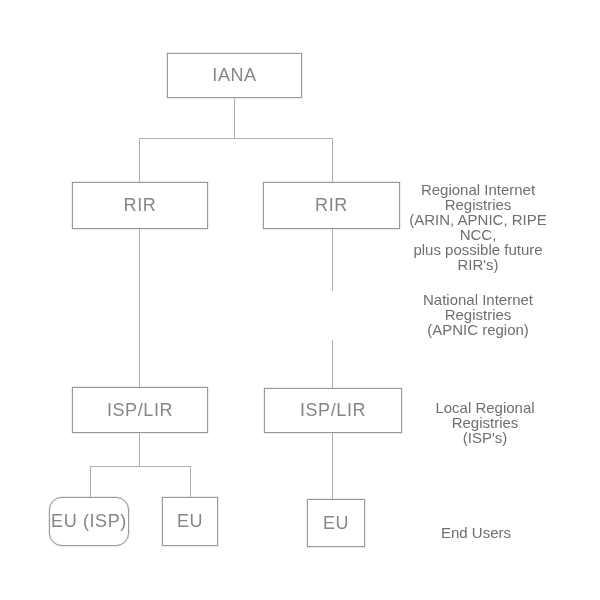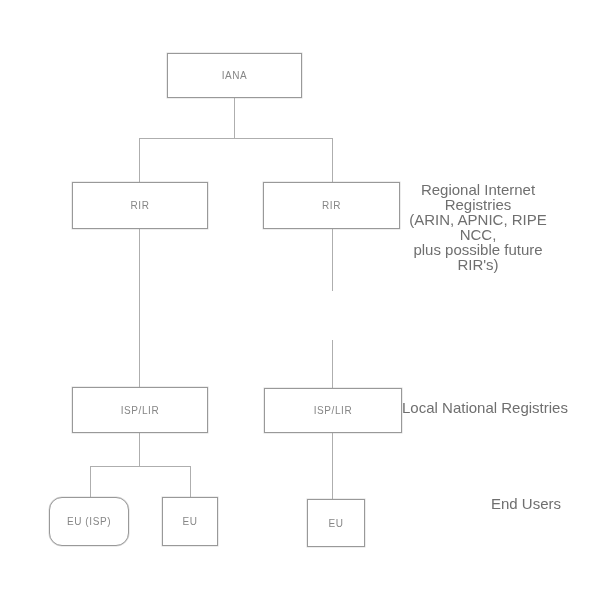--- a/index.html
+++ b/index.html
@@ -20,21 +20,21 @@
     border: 1px solid var(--box-border, #999999);
     background: #ffffff;
     box-shadow: 0 0 0 0.5px rgba(150,150,150,0.35);
     display: flex;
     align-items: center;
     justify-content: center;
     box-sizing: border-box;
   }
   .node .label {
     color: var(--box-text, #868686);
-    font-size: 10px;
+    font-size: 18px;
     letter-spacing: 0.6px;
     white-space: nowrap;
   }
   .line {
     position: absolute;
     background: var(--line, #aeaeae);
   }
   .annotation {
     position: absolute;
     width: 170px;
@@ -94,22 +94,27 @@
   <div class="node" style="left:307px; top:499px; width:58px; height:48px;">
     <span class="label">EU</span>
   </div>
 
   <div class="annotation" style="left:393px; top:182px;">
     <div>Regional Internet Registries</div>
     <div>(ARIN, APNIC, RIPE NCC,</div>
     <div>plus possible future RIR's)</div>
   </div>
 
+  <div class="annotation" style="left:393px; top:292px;">
+    <div>National Internet Registries</div>
+    <div>(APNIC region)</div>
+  </div>
 
   <div class="annotation" style="left:400px; top:400px;">
-    <div>Local National Registries</div>
+    <div>Local Regional Registries</div>
+    <div>(ISP's)</div>
   </div>
 
-  <div class="annotation" style="left:391px; top:496px;text-align:right;">
+  <div class="annotation" style="left:391px; top:525px;">
     <div>End Users</div>
   </div>
 
 </div>
 
 </body></html>

